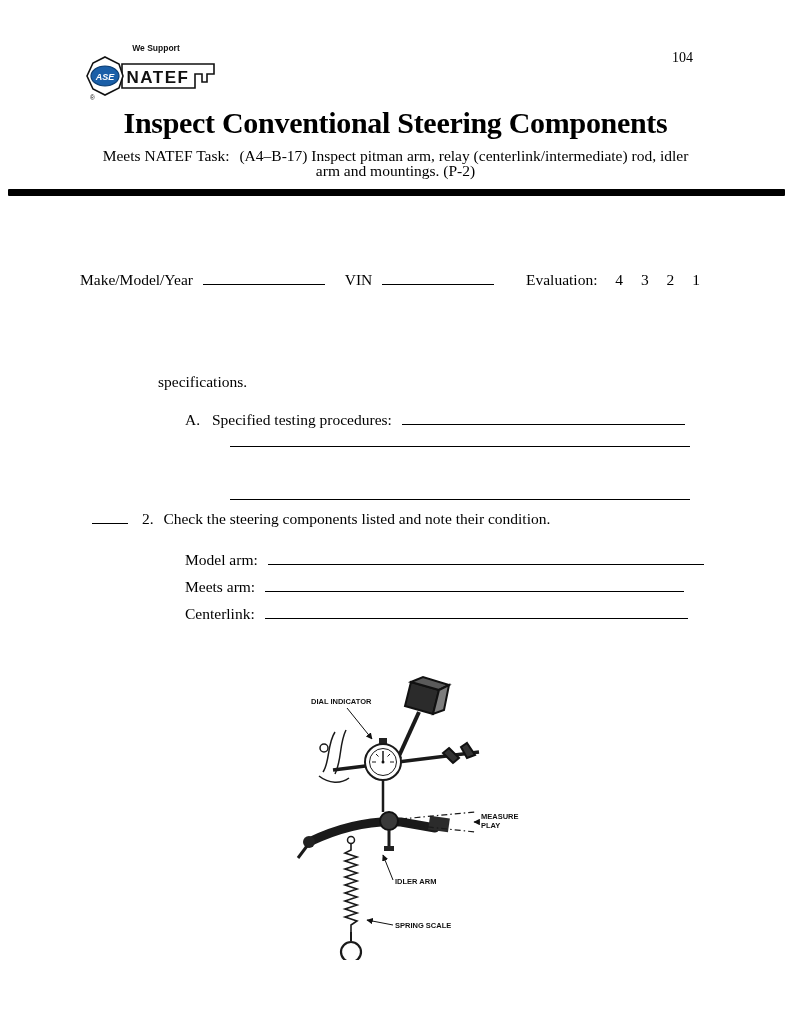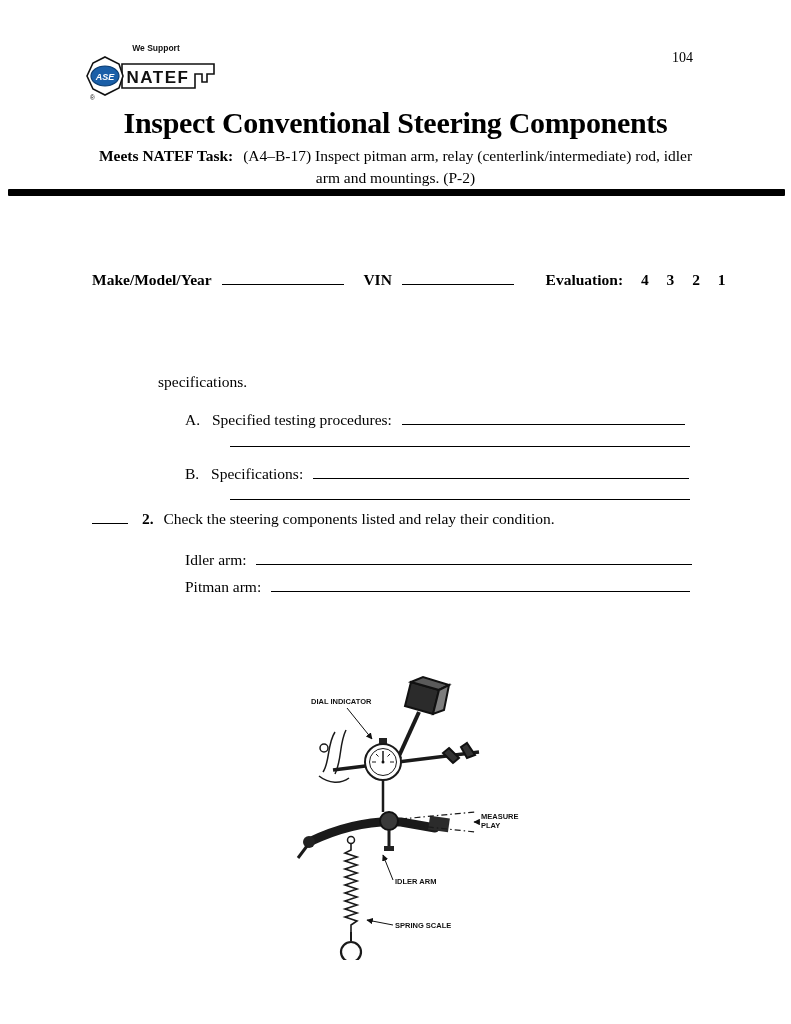--- a/index.html
+++ b/index.html
@@ -1,19 +1,19 @@
 <!DOCTYPE html>
 <html><head>
 <meta charset="utf-8">
 <style>
   html,body{margin:0;padding:0;background:#fff;}
   .page{position:relative;width:791px;height:960px;background:#fff;overflow:hidden;
         font-family:"Liberation Serif",serif;color:#000;}
   .abs{position:absolute;white-space:nowrap;}
-  .bold{font-weight:bold;margin-top:20px;}
+  .bold{font-weight:normal;margin-top:20px;}
   .body-text{font-size:15.5px;line-height:1.2;}
   .title{left:0;right:0;top:106px;text-align:center;font-size:30px;font-weight:bold;letter-spacing:-0.3px;}
   .subline{left:0;right:0;text-align:center;font-size:15.5px;}
   .rule{left:8px;top:189px;width:777px;height:7px;background:#000;border-radius:1px;}
   .blank{display:inline-block;border-bottom:1.4px solid #000;height:15px;vertical-align:baseline;}
   .lineblank{position:absolute;height:0;border-bottom:1.4px solid #000;}
   .pagenum{left:672px;top:50px;font-size:14px;font-weight:normal;}
   .ml6{margin-left:6px;margin-top:11px;} .ml8{margin-left:8px;margin-top:15px;} .ml10{margin-left:10px;}
   .ml14{margin-left:14px;} .ml16{margin-left:16px;} .ml18{margin-left:18px;}
   .ml20{margin-left:20px;} .ml28{margin-left:28px;}
@@ -35,66 +35,65 @@
   </svg>
 
   <div class="abs pagenum">104</div>
 
   <div class="abs title">Inspect Conventional Steering Components</div>
 
   <div class="abs subline" style="top:147px">
     <span class="bold">Meets NATEF Task:</span>
     <span class="ml6">(A4–B-17) Inspect pitman arm, relay (centerlink/intermediate) rod, idler</span>
   </div>
-  <div class="abs subline" style="top:169px">arm and mountings.  (P-2)</div>
+  <div class="abs subline" style="top:162px">arm and mountings.  (P-2)</div>
 
   <div class="abs rule"></div>
 
 
-  <div class="abs body-text" style="left:92px;top:258px">
+  <div class="abs body-text" style="left:80px;top:258px">
     <span class="bold">Make/Model/Year</span>
     <span class="blank ml6" style="width:122px"></span>
     <span class="bold ml16">VIN</span>
     <span class="blank ml6" style="width:112px"></span>
     <span class="bold ml28">Evaluation:</span>
     <span class="bold ml14">4</span>
     <span class="bold ml14">3</span>
     <span class="bold ml14">2</span>
     <span class="bold ml14">1</span>
   </div>
 
   <div class="abs body-text" style="left:158px;top:373px">specifications.</div>
 
   <div class="abs body-text" style="left:185px;top:398px">
     <span>A.</span>
     <span class="ml8">Specified testing procedures:</span>
     <span class="blank ml6" style="width:283px"></span>
   </div>
   <div class="lineblank" style="left:230px;top:446px;width:460px"></div>
 
-  <div class="abs body-text" style="left:185px;top:452px">
-    <span>B.</span>
-    <span class="ml8">Specifications:</span>
-    <span class="blank ml6" style="width:376px"></span>
-  </div>
   <div class="lineblank" style="left:230px;top:499px;width:460px"></div>
 
   <div class="abs body-text" style="left:92px;top:508px">
     <span class="blank" style="width:36px"></span>
     <span class="bold ml10">2.</span>
-    <span class="ml6">Check the steering components listed and relay their condition.</span>
+    <span class="ml6">Check the steering components listed and note their condition.</span>
   </div>
 
   <div class="abs body-text" style="left:185px;top:538px">
-    <span>Idler arm:</span>
+    <span>Model arm:</span>
     <span class="blank ml6" style="width:436px"></span>
   </div>
   <div class="abs body-text" style="left:185px;top:565px">
-    <span>Pitman arm:</span>
+    <span>Meets arm:</span>
     <span class="blank ml6" style="width:419px"></span>
+  </div>
+  <div class="abs body-text" style="left:185px;top:592px">
+    <span>Centerlink:</span>
+    <span class="blank ml6" style="width:423px"></span>
   </div>
 
   <svg class="abs" style="left:283px;top:670px;width:250px;height:330px" viewBox="0 0 250 330">
     <defs>
       <marker id="arr" viewBox="0 0 10 10" refX="9" refY="5" markerWidth="6.5" markerHeight="6.5" orient="auto-start-reverse">
         <path d="M0,0 L10,5 L0,10 z" fill="#111"></path>
       </marker>
     </defs>
 
     <g stroke="#1a1a1a" fill="none" stroke-width="2">

